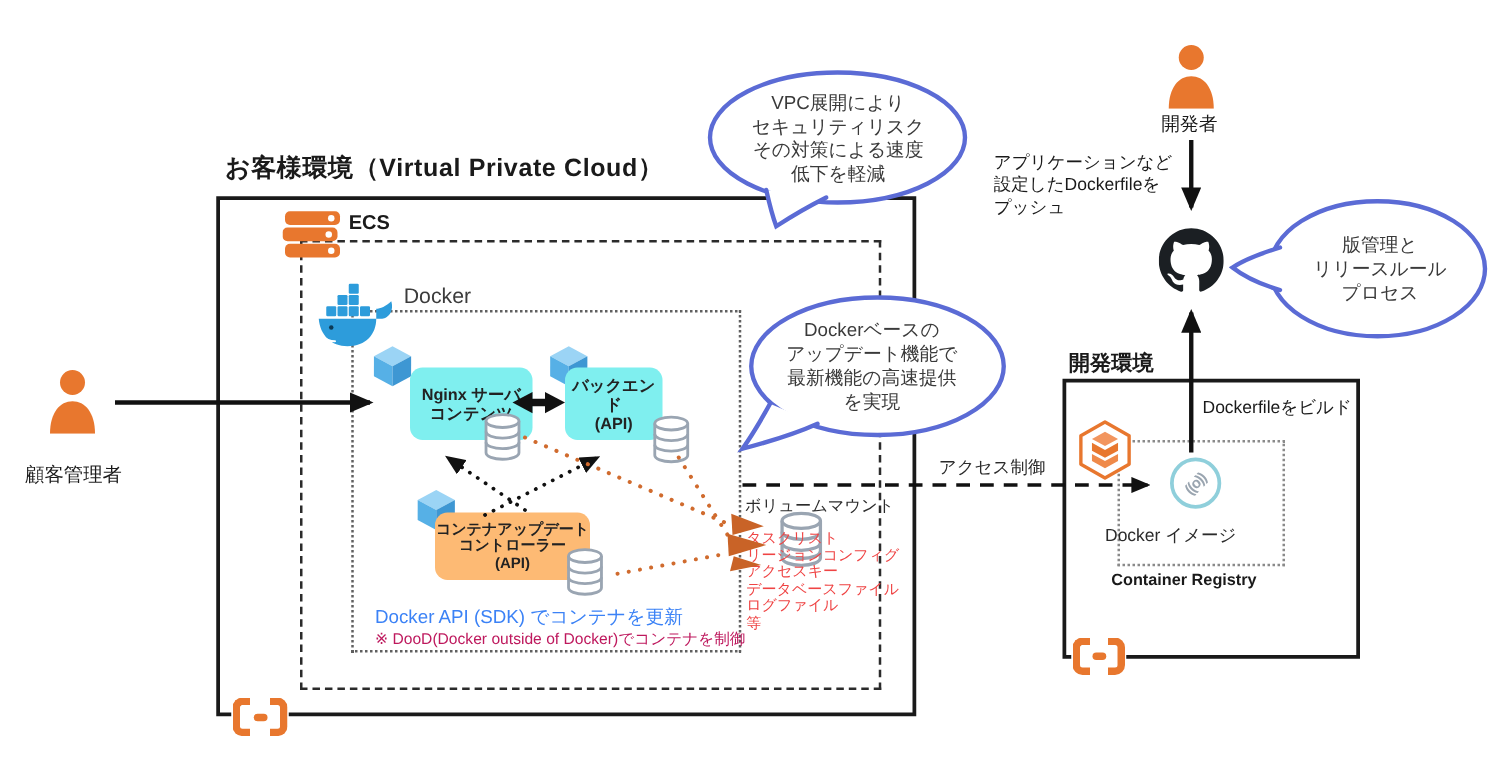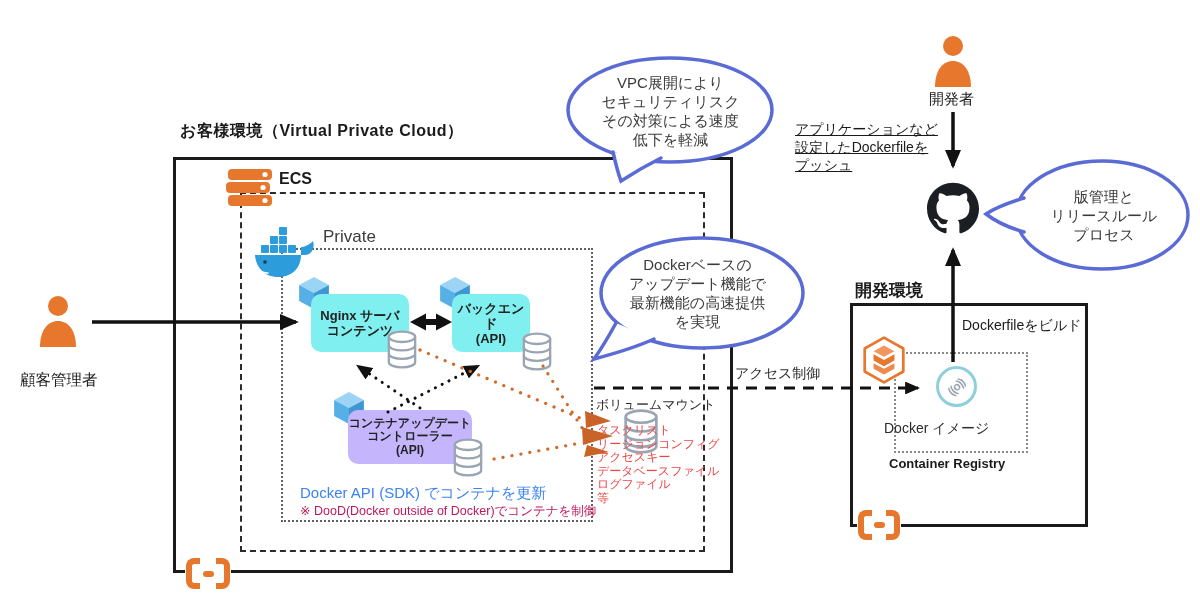--- a/index.html
+++ b/index.html
@@ -8,41 +8,41 @@
           font-family:"Liberation Sans","DejaVu Sans",sans-serif;color:#1a1a1a;overflow:hidden;}
   .abs{position:absolute;}
   .ml{white-space:pre-line;}
   
   .vpc-box{left:173px;top:157px;width:560px;height:416px;border:3px solid #1a1a1a;}
   .ecs-box{left:240px;top:192px;width:465px;height:360px;border:2px dashed #2b2b2b;}
   .docker-box{left:281px;top:248px;width:312px;height:274px;border:2px dotted #606060;}
   .dev-box{left:850px;top:303px;width:238px;height:224px;border:3px solid #1a1a1a;}
   .registry-box{left:894px;top:352px;width:134px;height:101px;border:2px dotted #8a8a8a;}
   
-  .vpc-title{left:180px;top:121px;font-size:16px;font-weight:bold;letter-spacing:.5px;}
+  .vpc-title{left:180px;top:121px;font-size:20px;font-weight:bold;letter-spacing:.5px;}
   .ecs-label{left:279px;top:170px;font-size:16px;font-weight:bold;}
   .docker-label{left:323px;top:227px;font-size:17px;color:#3c3c3c;}
   .api-note{left:300px;top:484px;font-size:15px;color:#3b82f6;}
   .dood-note{left:300px;top:503px;font-size:12.5px;color:#be185d;}
   .vol-label{left:596px;top:396px;font-size:13px;color:#2b2b2b;}
   .vol-items{left:597px;top:424px;font-size:12px;line-height:13.5px;color:#ef4444;}
-  .access-label{left:735px;top:365px;font-size:14px;color:#2b2b2b;}
+  .access-label{left:751px;top:365px;font-size:14px;color:#2b2b2b;}
   .customer-label{left:20px;top:350px;font-size:15.5px;margin-top:20px;}
   .developer-label{left:929px;top:90px;font-size:15px;}
-  .push-note{left:795px;top:120px;font-size:14px;line-height:18px;text-decoration:underline;}
+  .push-note{left:795px;top:120px;font-size:14px;line-height:18px;}
   .devenv-title{left:855px;top:279px;font-size:17px;font-weight:bold;}
   .build-label{left:962px;top:317px;font-size:14px;}
   .image-label{left:884px;top:420px;font-size:14px;color:#2b2b2b;}
   .registry-label{left:889px;top:456px;font-size:13px;font-weight:bold;}
   
   .node{display:flex;align-items:center;justify-content:center;text-align:center;
         font-weight:bold;font-size:13px;line-height:15px;border-radius:10px;color:#222;}
-  .nginx-node{left:311px;top:294px;width:98px;height:58px;background:#7FEFEF;}
+  .nginx-node{left:328px;top:294px;width:98px;height:58px;background:#7FEFEF;}
   .backend-node{left:452px;top:294px;width:78px;height:58px;background:#7FEFEF;}
-  .controller-node{left:348px;top:410px;width:124px;height:54px;background:#c4b5fd;font-size:12px;line-height:13.5px;}
+  .controller-node{left:348px;top:410px;width:124px;height:54px;background:#fdba74;font-size:12px;line-height:13.5px;}
   
   .ecs-icon{left:226px;top:168px;}
   .whale-icon{left:252px;top:225px;}
   .cube-nginx{left:297px;top:276px;}
   .cube-backend{left:438px;top:276px;}
   .cube-controller{left:332px;top:391px;}
   .db-nginx{left:386px;top:330px;}
   .db-backend{left:521px;top:332px;}
   .db-controller{left:452px;top:438px;}
   .db-volume{left:620px;top:409px;}
@@ -109,21 +109,21 @@
           <rect x="36" y="20" width="8" height="8" rx="1"></rect>
         <rect x="18" y="11" width="8" height="8" rx="1"></rect>
           <rect x="27" y="11" width="8" height="8" rx="1"></rect>
         <rect x="27" y="2" width="8" height="8" rx="1"></rect>
         <path d="M3,30 L53,30 C55,30 58,29 60,26 C62,23 62,19 61,16 C57,20 52,22 49,22 L49,30 C49,42 41,52 26,52 C13,52 4,43 3,30 Z"></path>
       </g>
       <circle cx="13" cy="37" r="1.8" fill="#0b3a57"></circle>
       <path d="M6,44 Q10,48 16,48" stroke="#fff" stroke-width="1.6" fill="none" stroke-linecap="round"></path>
     </svg>
   </div>
-  <div class="abs docker-label">Private</div>
+  <div class="abs docker-label">Docker</div>
 
   <svg class="abs lines" width="1200" height="615" viewBox="0 0 1200 615">
     <defs>
       <marker id="mA" markerUnits="strokeWidth" markerWidth="5.4" markerHeight="4.6" refX="4.6" refY="2.3" orient="auto-start-reverse">
         <path d="M0,0 L5.4,2.3 L0,4.6 z" fill="#111"></path>
       </marker>
     </defs>
 
     <line x1="92" y1="322" x2="296" y2="322" stroke="#111" stroke-width="3.5" marker-end="url(#mA)"></line>
 

